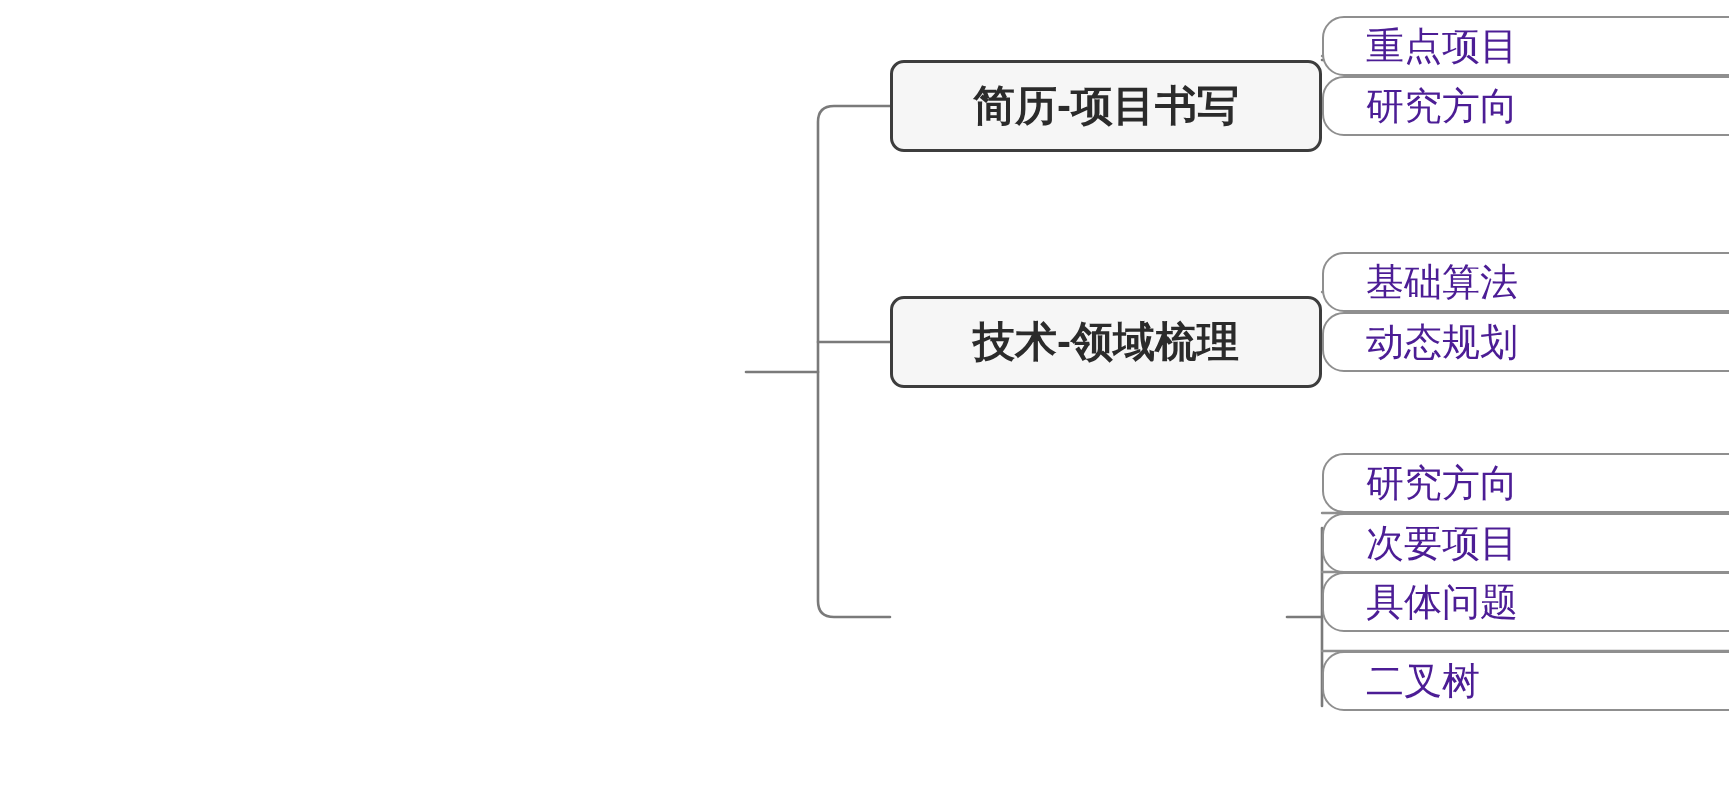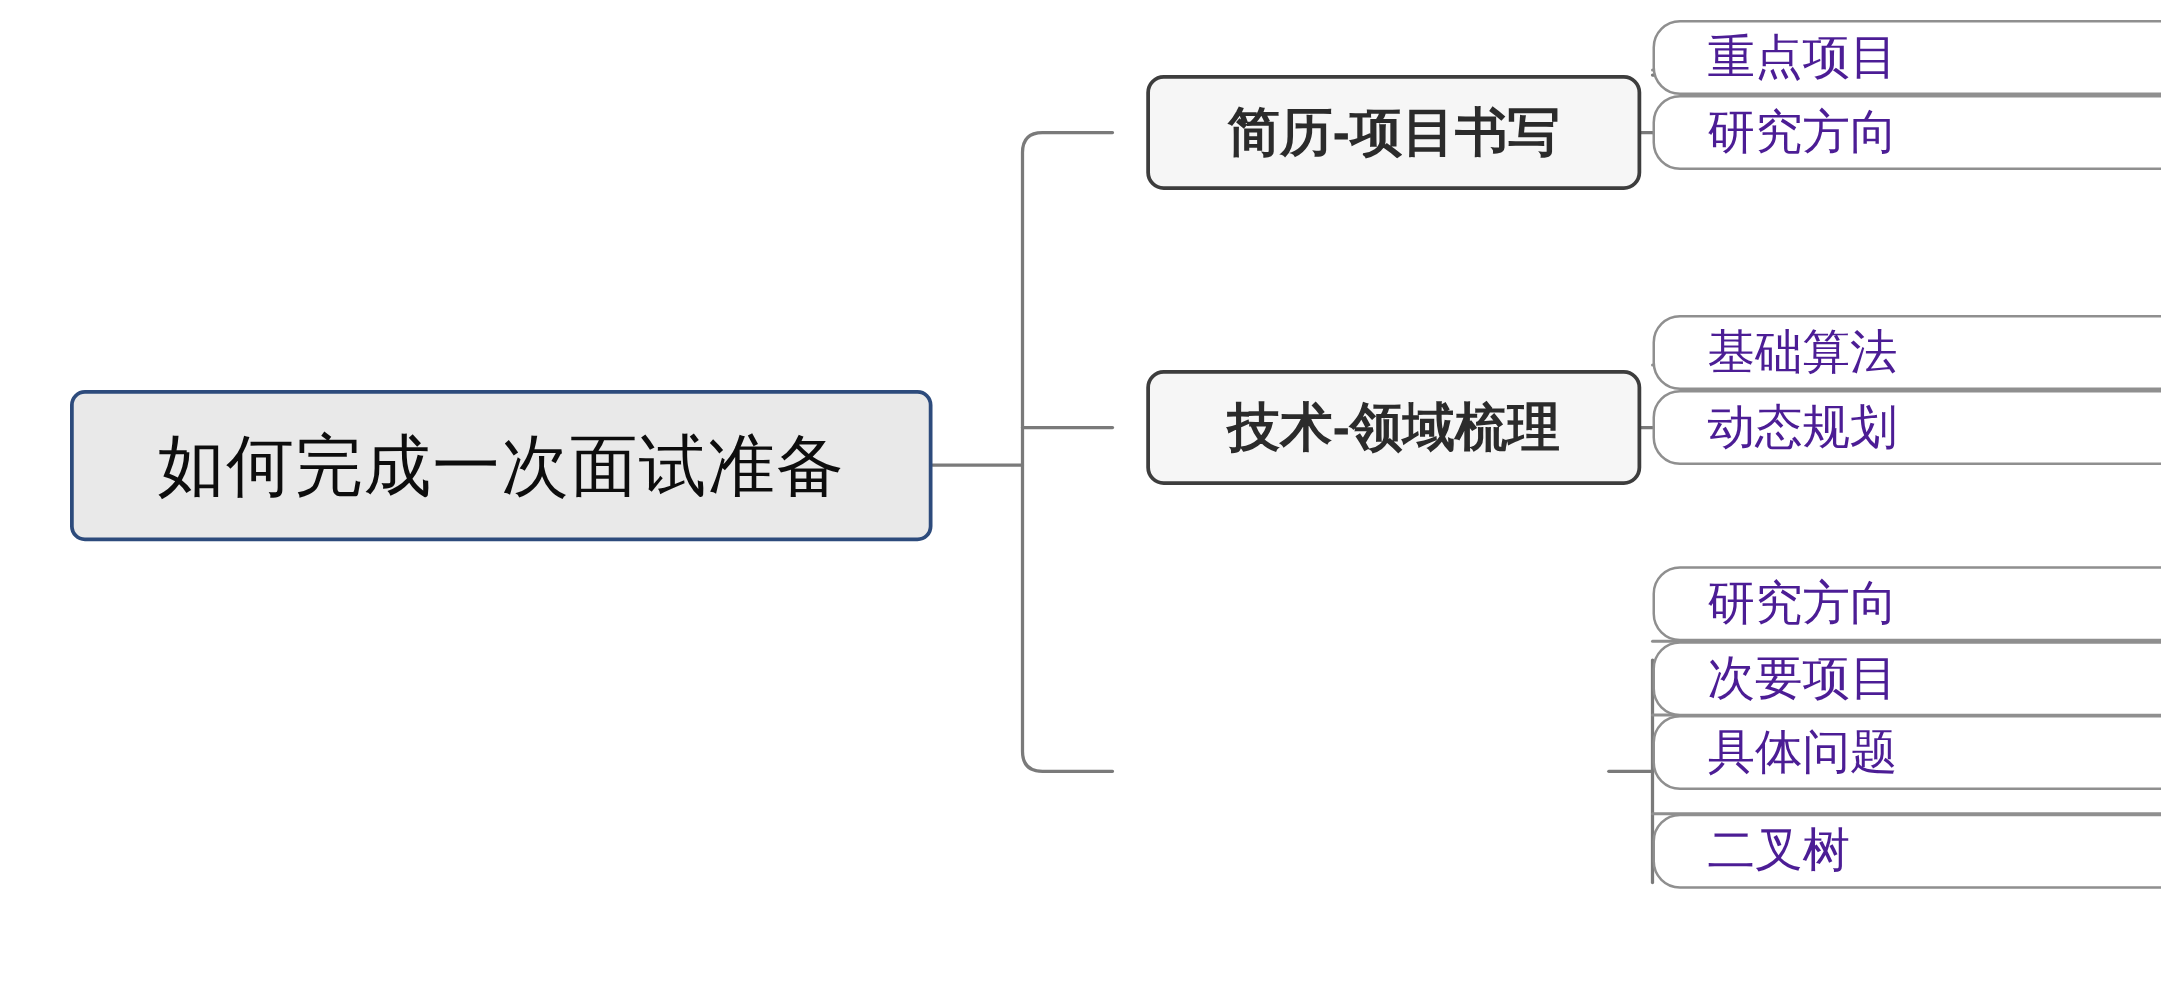--- a/index.html
+++ b/index.html
@@ -49,31 +49,30 @@
     color: #0d0d0d;
     letter-spacing: 1px;
     line-height: 1;
     white-space: nowrap;
   }
 
   
   .branch-node {
     position: absolute;
     left: 890px;
-    width: 396px;
+    width: 432px;
     height: 92px;
     box-sizing: border-box;
     background: #f6f6f6;
     border: 3px solid #3d3d3d;
     border-radius: 14px;
     display: flex;
     align-items: center;
     justify-content: center;
     z-index: 3;
-    margin-left: 27px;
   }
   .branch-node .label {
     font-size: 42px;
     font-weight: 700;
     color: #2b2b2b;
     letter-spacing: 0px;
     line-height: 1;
     white-space: nowrap;
   }
   .branch-1 { top: 60px; }
@@ -137,23 +136,20 @@
 
     <g fill="none" stroke="#8f8f8f" stroke-width="2.4" stroke-linecap="round">
       <path d="M 1322 56 L 1729 56"></path>
       <path d="M 1322 292 L 1729 292"></path>
       <path d="M 1322 513 L 1729 513"></path>
       <path d="M 1322 572 L 1729 572"></path>
       <path d="M 1322 651 L 1729 651"></path>
     </g>
   </svg>
 
-  <div class="root-node">
-    <span class="label">如何完成一次面试准备</span>
-  </div>
 
   <div class="branch-node branch-1">
     <span class="label">简历-项目书写</span>
   </div>
 
   <div class="leaf-node" style="top:16px;">
     <span class="label">重点项目</span>
   </div>
   <div class="leaf-node" style="top:76px;">
     <span class="label">研究方向</span>

